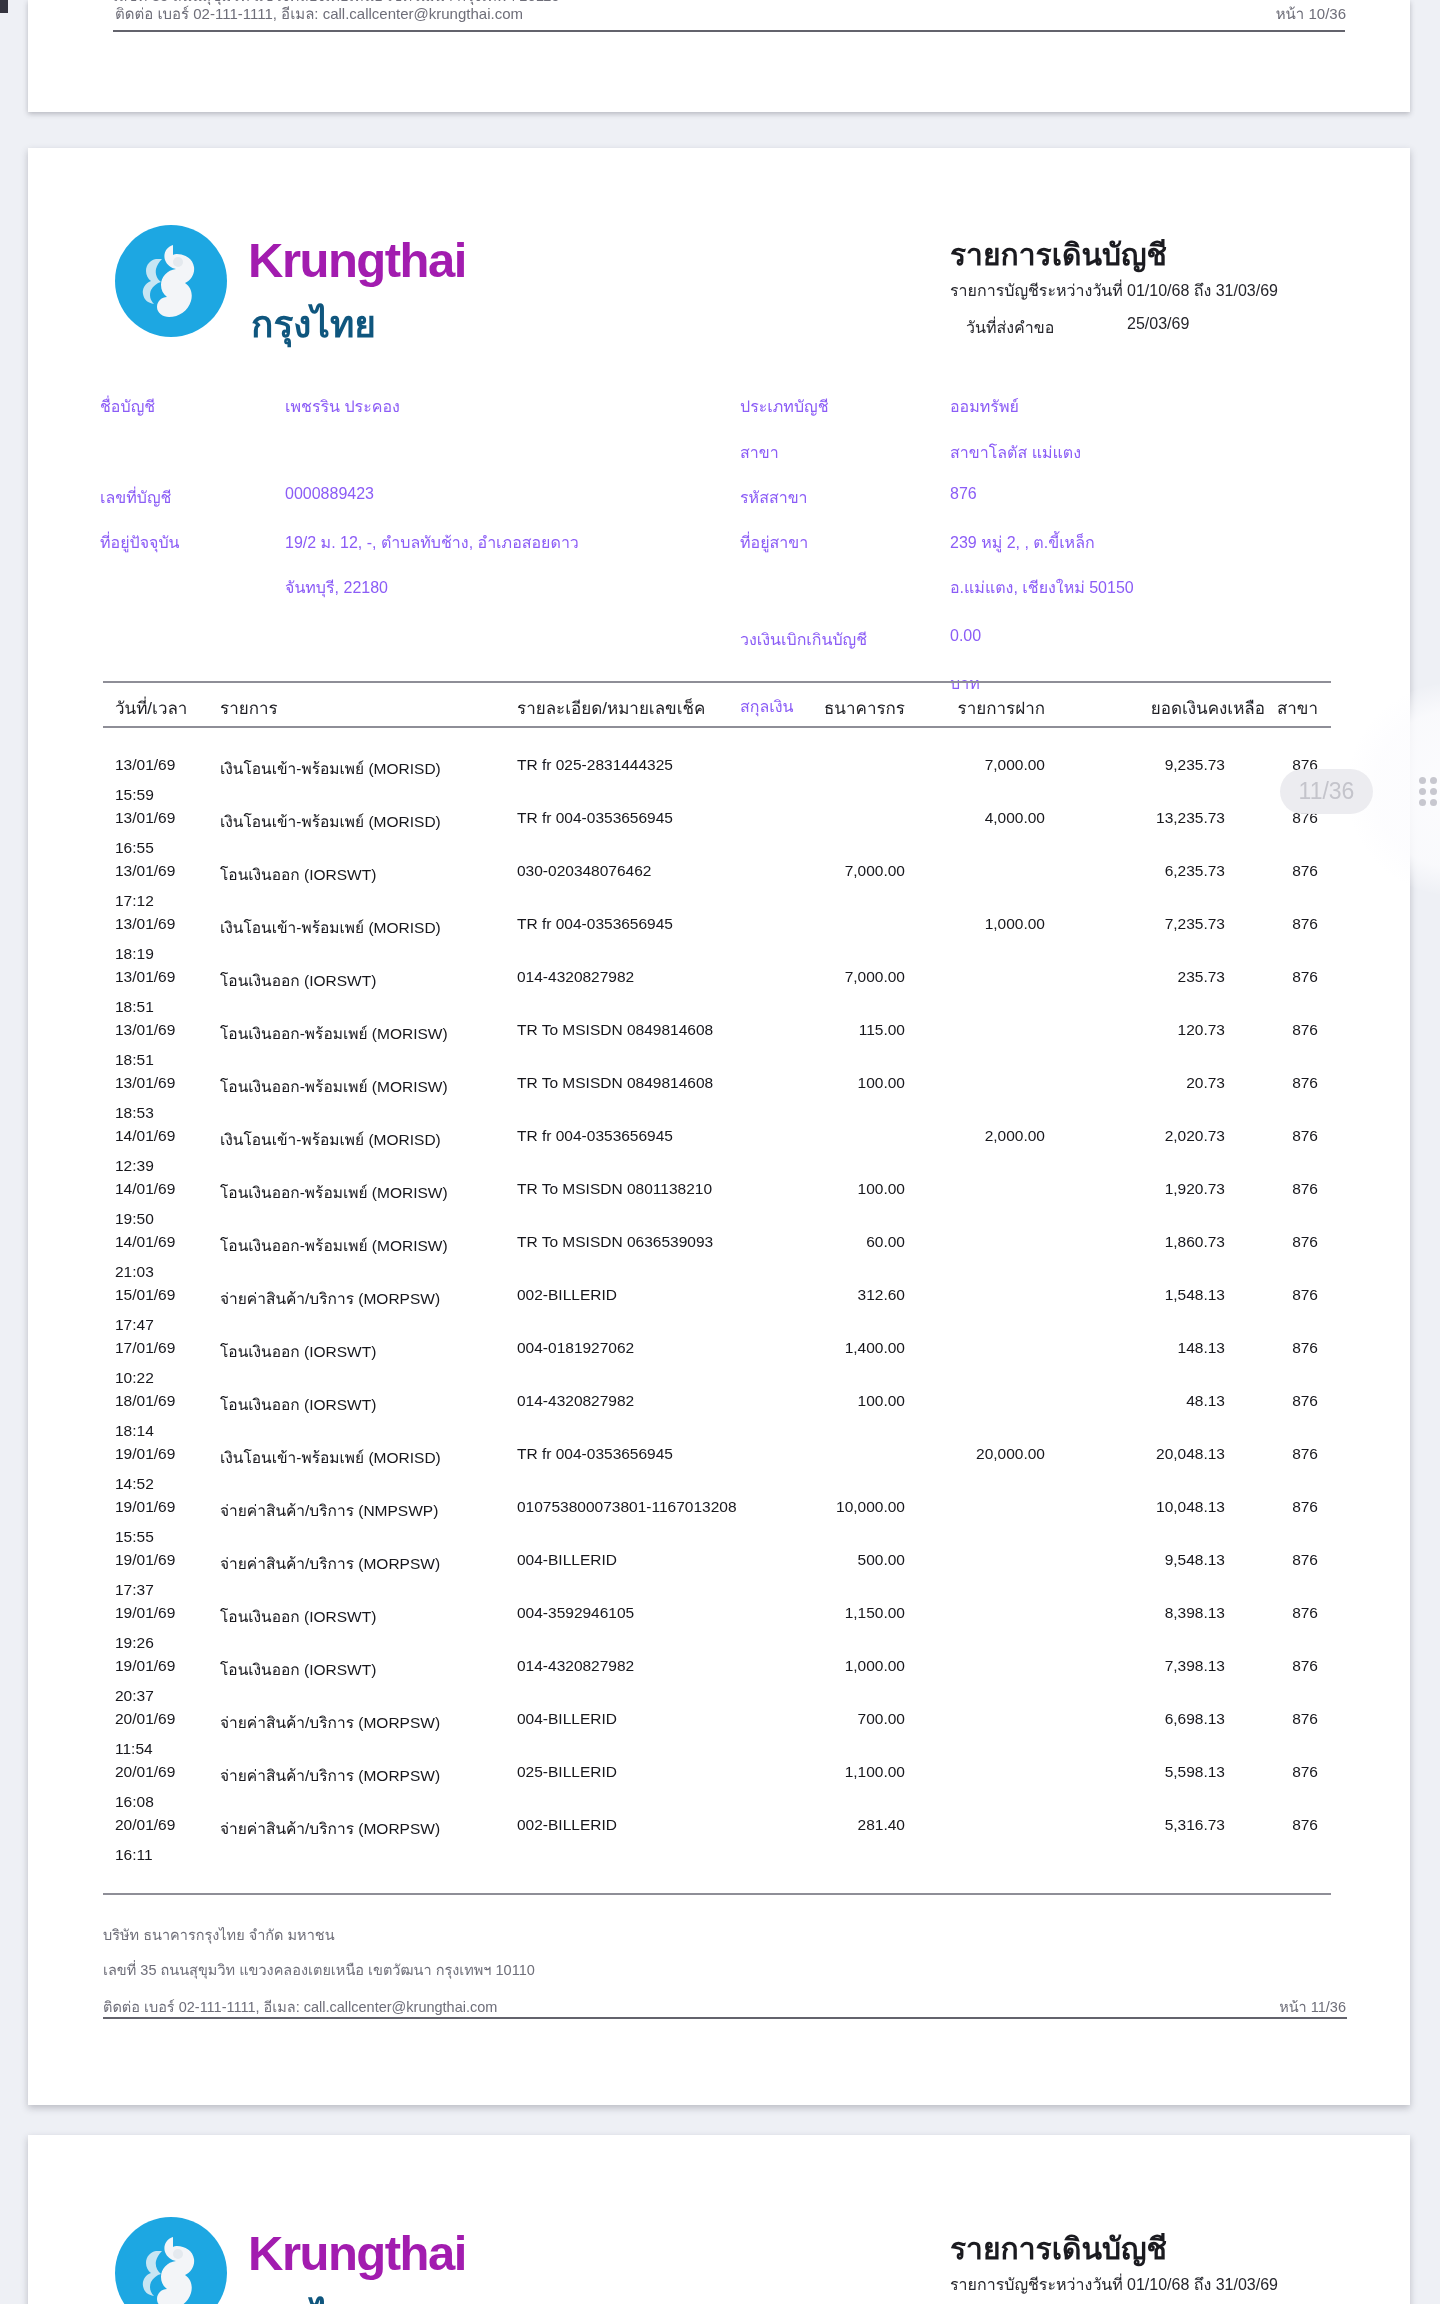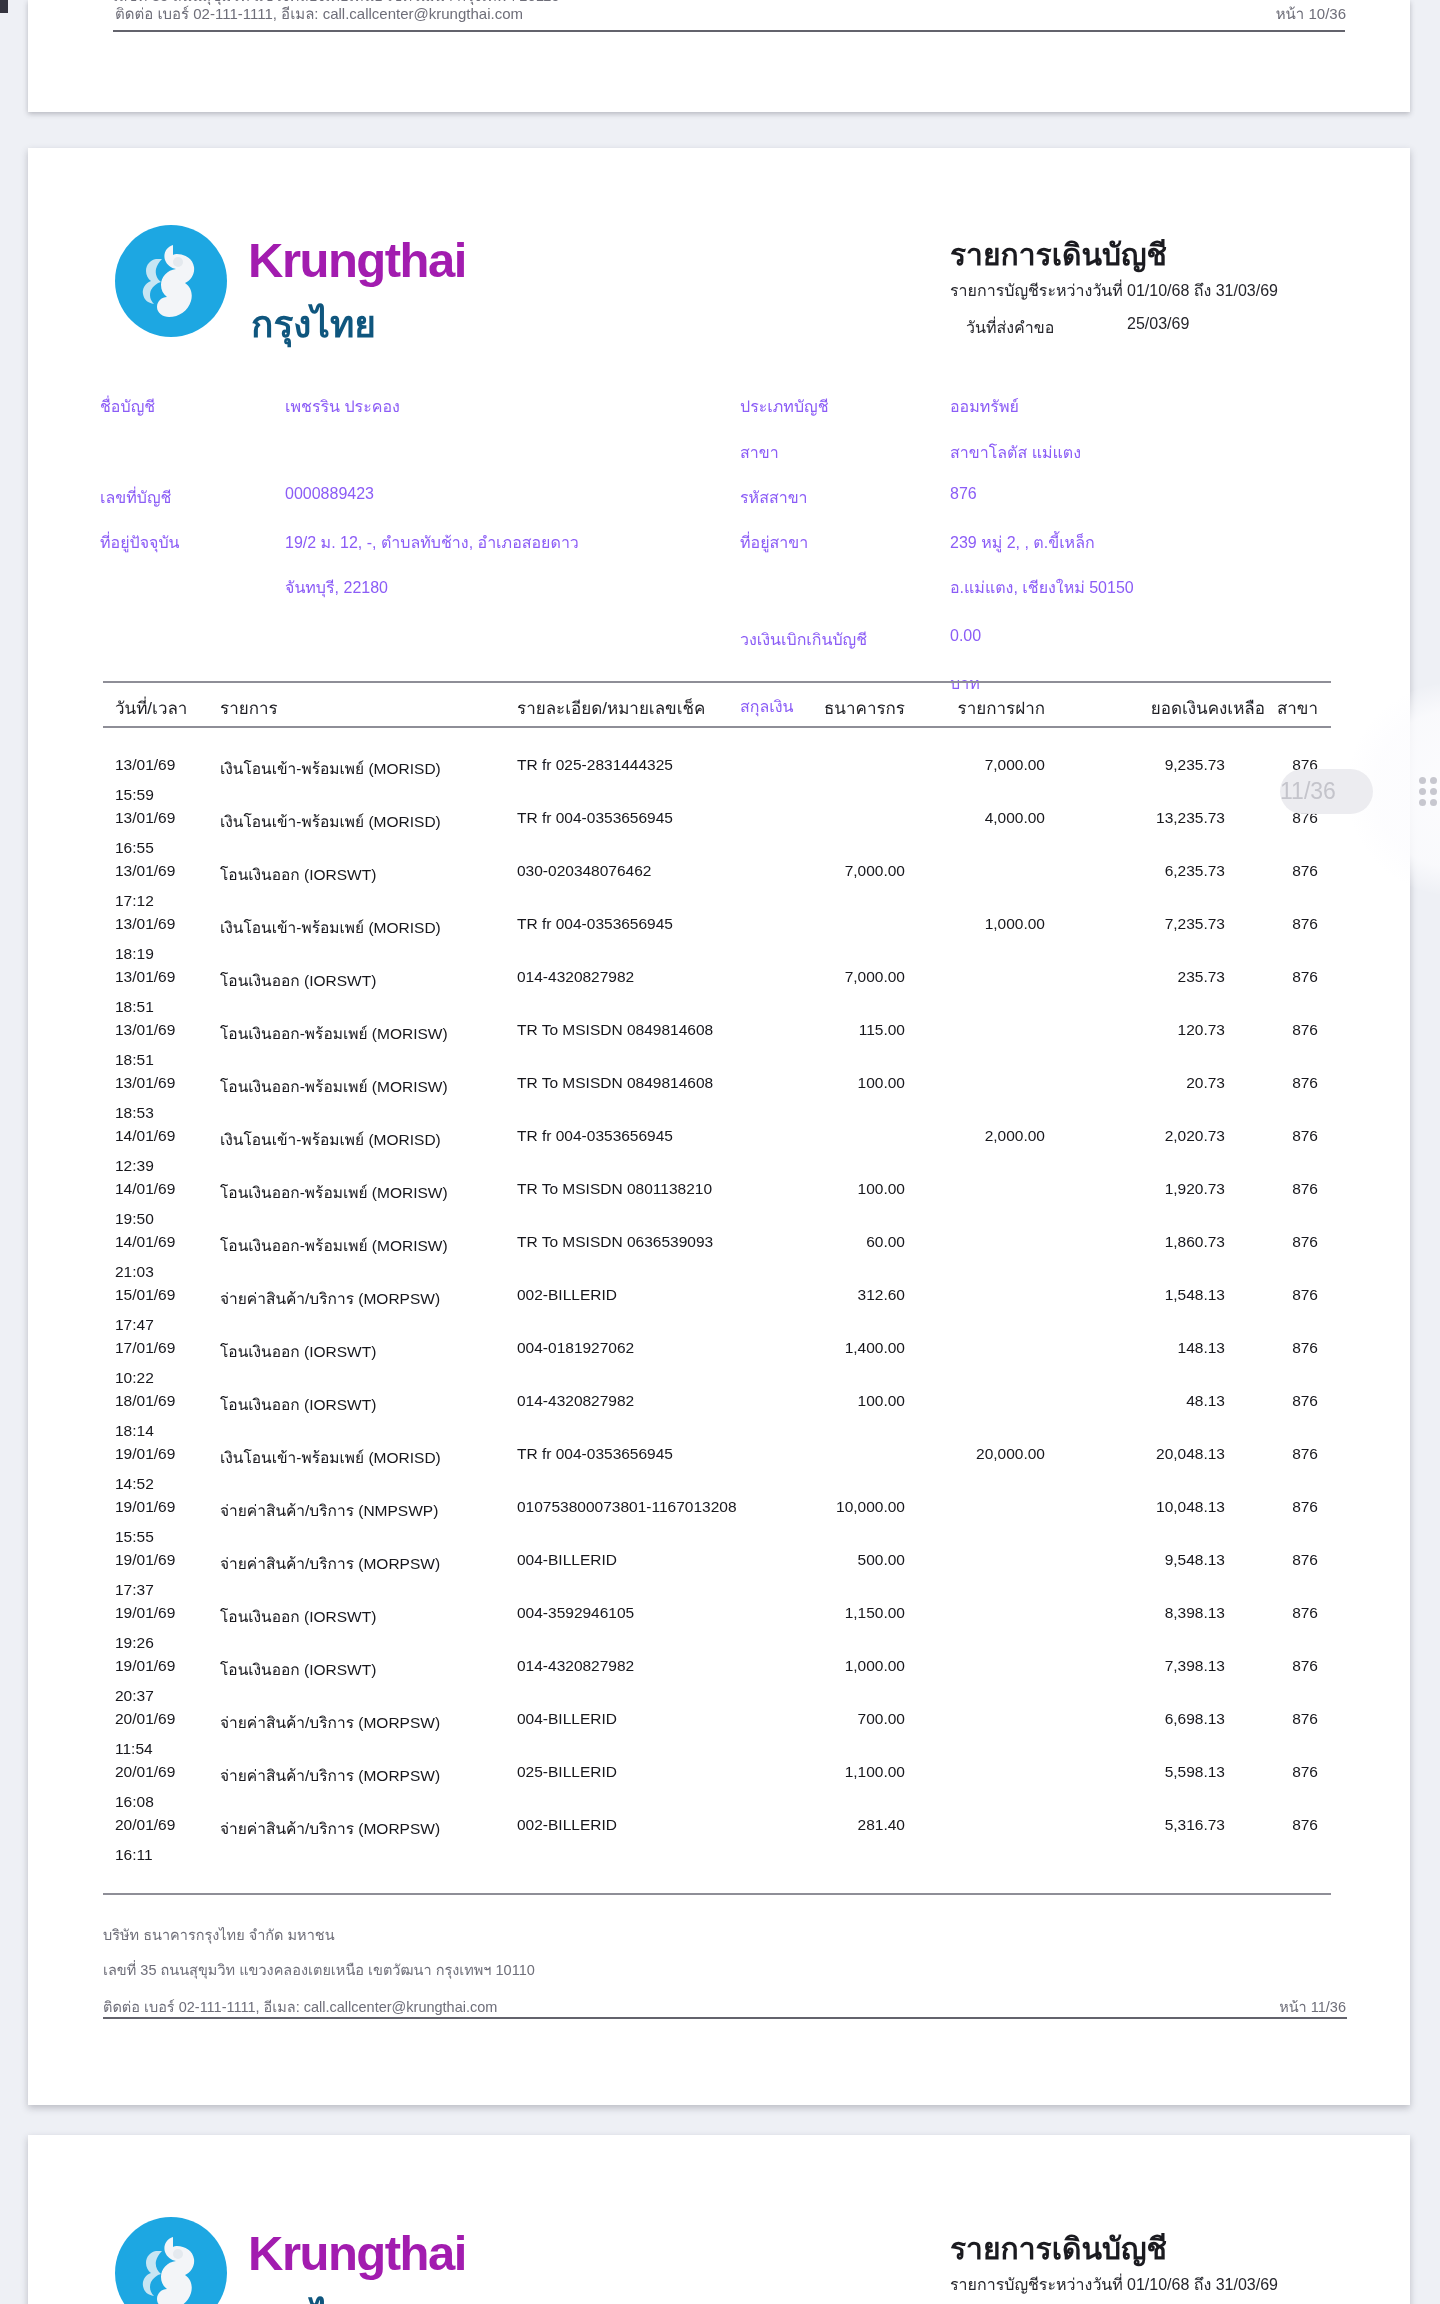--- a/index.html
+++ b/index.html
@@ -37,21 +37,21 @@
   .cdep{left:817px;width:200px;top:8px;text-align:right;}
   .cbal{left:997px;width:200px;top:8px;text-align:right;}
   .cbr{left:1140px;width:150px;top:8px;text-align:right;}
   .h-wd{left:677px;width:200px;text-align:right;}
   .h-dep{left:817px;width:200px;text-align:right;}
   .h-bal{left:997px;width:200px;text-align:right;}
   .h-br{left:1140px;width:150px;text-align:right;}
   .foot{font-size:14.5px;color:#6e6e79;position:absolute;white-space:nowrap;}
   
   .pill{position:absolute;left:1280px;top:769px;width:93px;height:45px;border-radius:23px;
-    background:rgba(234,234,239,.92);color:#c4c4cb;font-size:23px;line-height:45px;z-index:6;}
+    background:rgba(234,234,239,.92);color:#c4c4cb;font-size:23px;line-height:45px;text-align:center;z-index:6;}
   .glow{position:absolute;left:1347px;top:683px;width:212px;height:212px;border-radius:50%;z-index:5;
     background:radial-gradient(circle at center, rgba(252,252,254,.98) 0%, rgba(252,252,254,.8) 52%, rgba(252,252,254,0) 72%);}
   .dots{position:absolute;left:1419px;top:777px;display:grid;grid-template-columns:repeat(2,7px);
     grid-auto-rows:7px;gap:4px 4px;z-index:7;cursor:grab;}
   .dots span{width:7px;height:7px;border-radius:50%;background:#c7c7cf;}
   .corner{position:absolute;left:0;top:0;width:8px;height:13px;background:#34343f;z-index:8;}
 </style>
 </head>
 <body>
 

